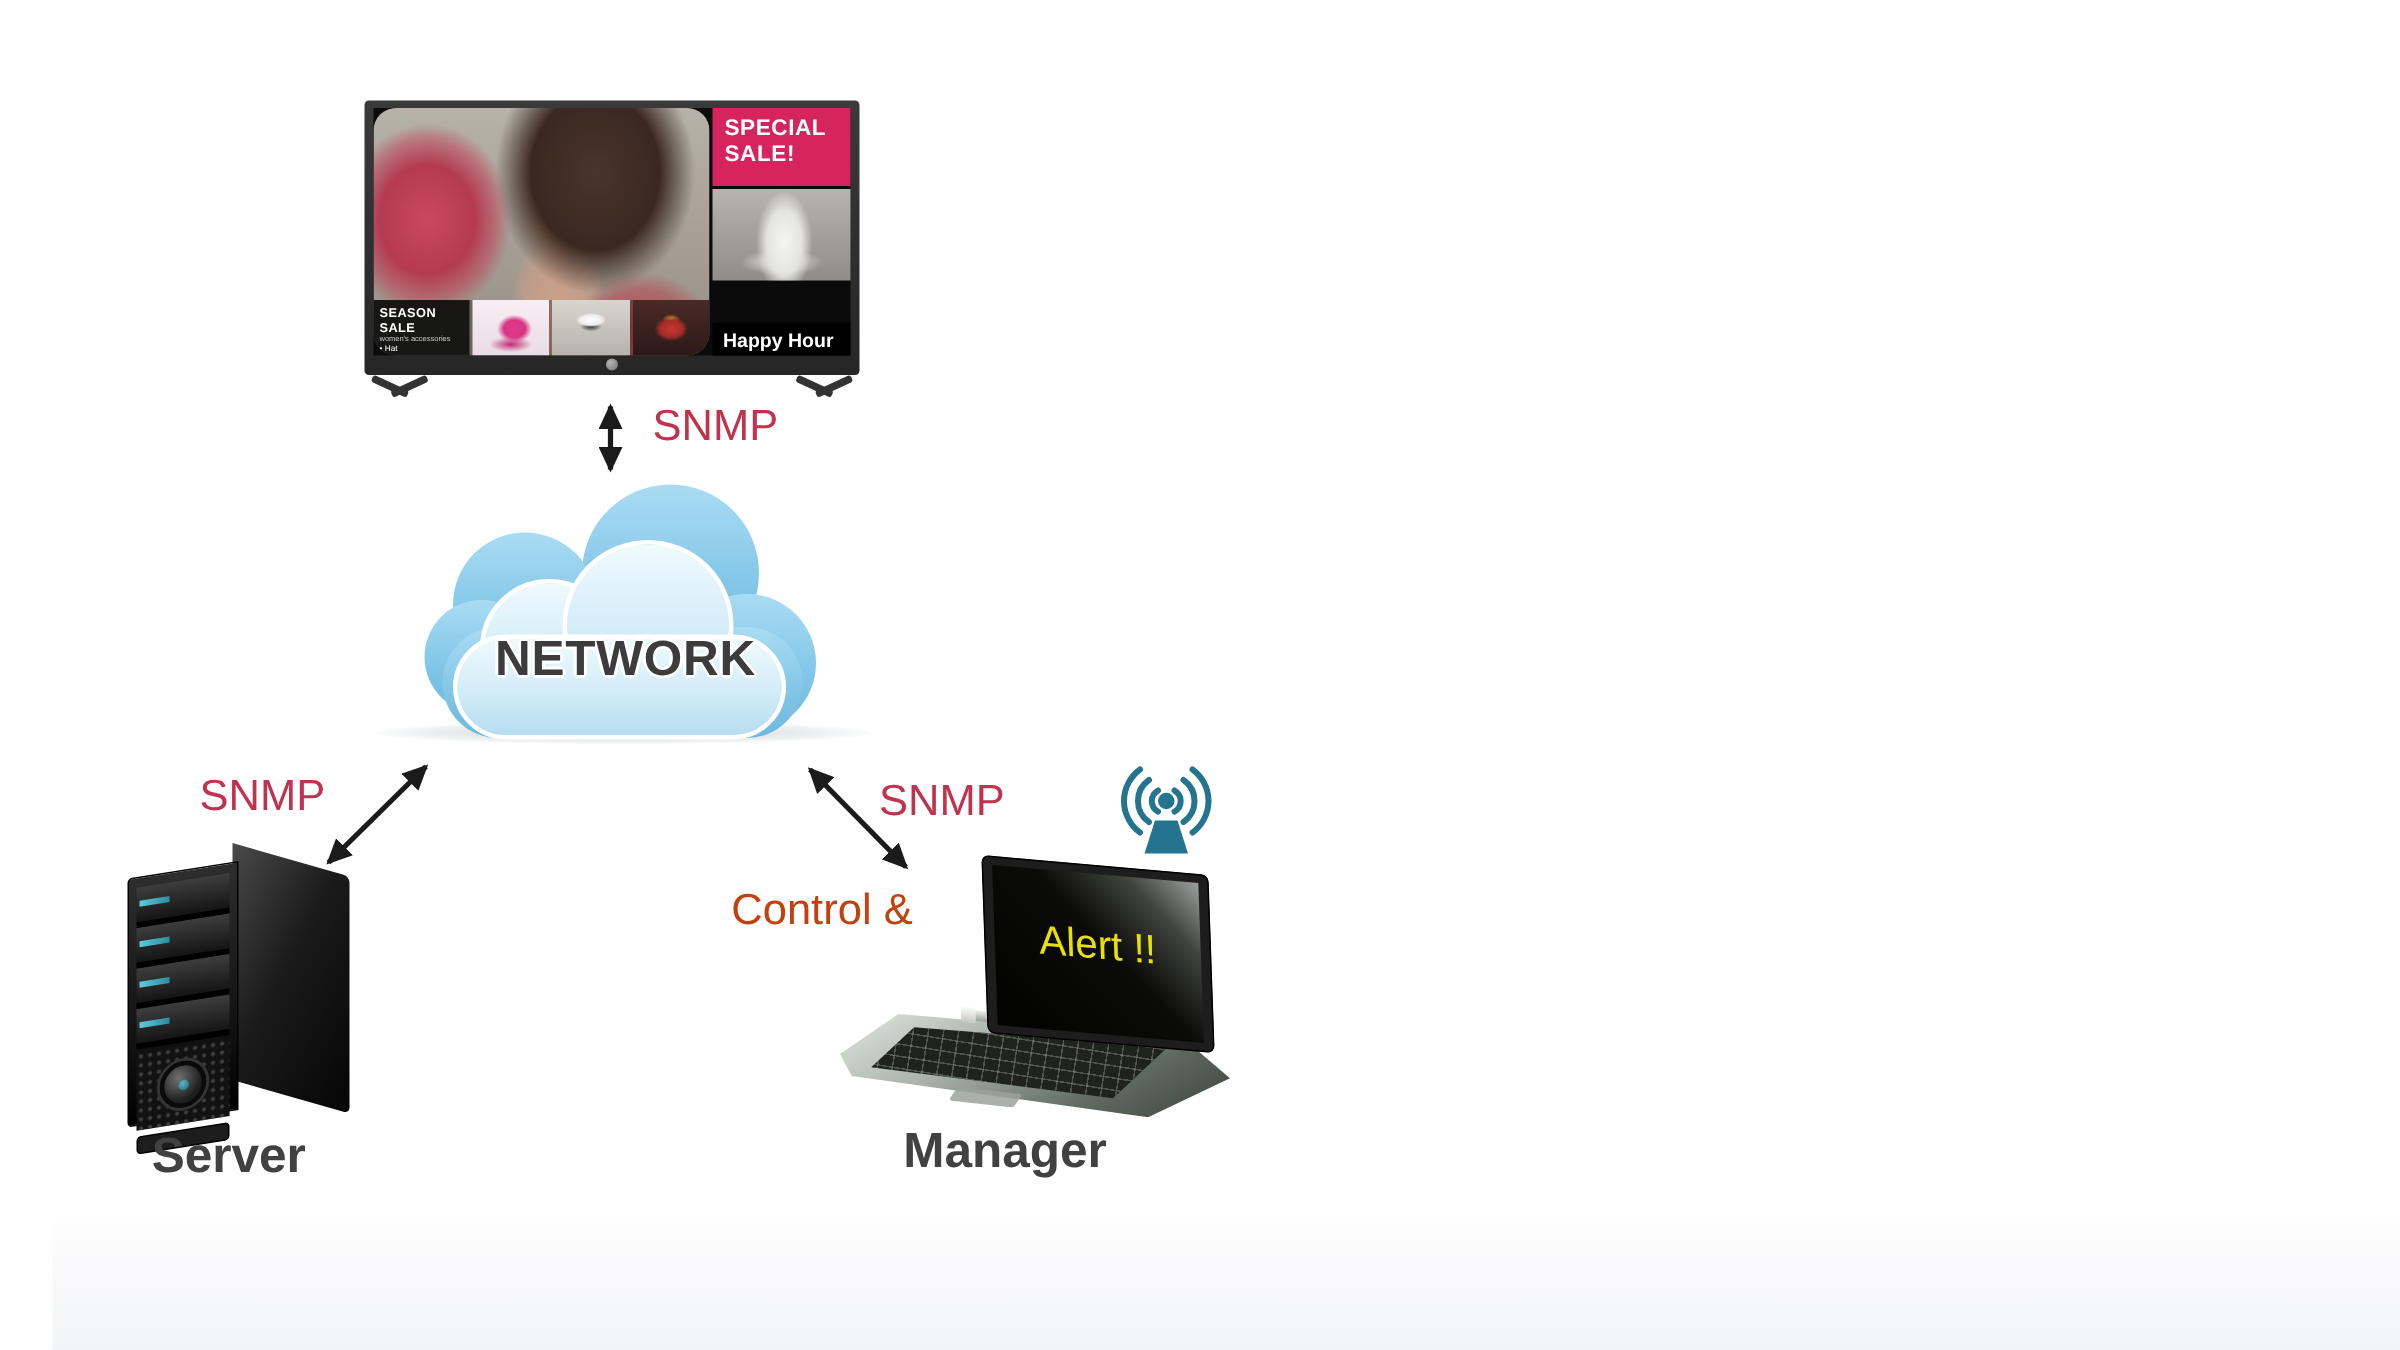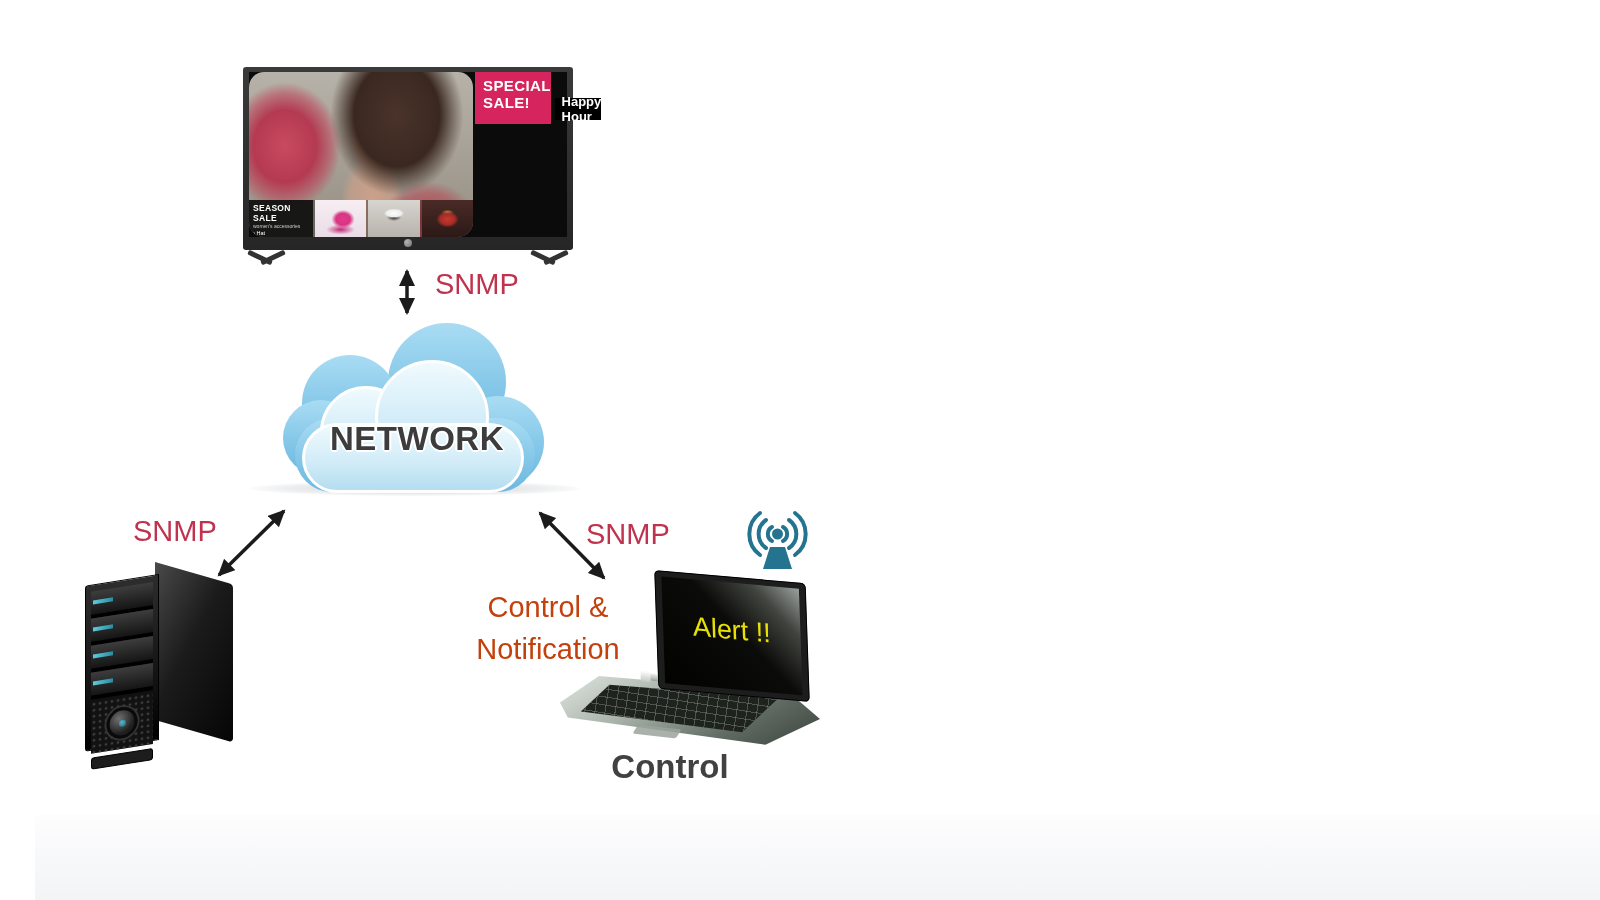--- a/index.html
+++ b/index.html
@@ -26,21 +26,21 @@
     flex:1; position:relative; overflow:hidden;
     background:
       radial-gradient(70px 80px at 16% 45%, #c84a60 0%, #b43a52 45%, rgba(190,70,90,.55) 66%, transparent 80%),
       radial-gradient(60px 50px at 80% 90%, #b8404e 0%, rgba(184,64,78,.5) 55%, transparent 78%),
       radial-gradient(95px 115px at 66% 26%, #4a332a 0%, #3a2820 45%, transparent 70%),
       radial-gradient(40px 50px at 58% 40%, #d7ab91 0%, #c49a82 55%, transparent 74%),
       radial-gradient(42px 62px at 55% 78%, #cda089 0%, rgba(205,160,137,.6) 55%, transparent 74%),
       linear-gradient(180deg,#b7b2a9 0%, #968e83 100%);
     border-radius: 15px;
   }
-  .tv-right { width:92px; display:flex; flex-direction:row; gap:2px; }
+  .tv-right { width:92px; display:flex; flex-direction:column; gap:2px; }
   .special {
     height:52px; background:#d6245e; color:#fff; font-weight:bold;
     font-size:15px; line-height:1.12; padding:6px 0 0 8px; letter-spacing:.4px;
     box-sizing:border-box;
   }
   .dancer {
     flex:1;
     background:
       radial-gradient(26px 48px at 52% 58%, #f5f5f3 0%, #e3e3df 45%, transparent 72%),
       radial-gradient(40px 12px at 50% 80%, #eceae6 0%, transparent 70%),
@@ -283,45 +283,45 @@
         <div class="bay"></div>
         <div class="bay"></div>
         <div class="bay"></div>
       </div>
       <div class="mesh">
         <div class="knob"></div>
       </div>
       <div class="srv-bottom"></div>
     </div>
   </div>
+  <div class="abs node-label server-label">Server</div>
 
   <svg class="abs wifi-icon" width="85" height="68" viewBox="0 0 85 68">
     <g stroke="#24748f" stroke-width="4" fill="none" stroke-linecap="round">
       <path d="M37,24 A8,8 0 0 0 37,38"></path>
       <path d="M31,17 A17,17 0 0 0 31,45"></path>
       <path d="M25,10 A26,26 0 0 0 25,52"></path>
       <path d="M48,24 A8,8 0 0 1 48,38"></path>
       <path d="M54,17 A17,17 0 0 1 54,45"></path>
       <path d="M60,10 A26,26 0 0 1 60,52"></path>
     </g>
     <circle cx="42.5" cy="31" r="5.5" fill="#24748f"></circle>
     <polygon points="35,44 50,44 57,66 28,66" fill="#24748f"></polygon>
   </svg>
 
   <div class="abs control-label">
     <div>Control &amp;</div>
-    <div>Notification</div>
   </div>
 
   <div class="abs laptop">
     <div class="lap-base"></div>
     <div class="lap-keys"></div>
     <div class="lap-hinge"></div>
     <div class="trackpad"></div>
     <div class="lap-screen">
       <div class="lap-display">
         <div class="alert-text">Alert !!</div>
       </div>
     </div>
   </div>
-  <div class="abs node-label manager-label">Control</div>
+  <div class="abs node-label manager-label">Manager</div>
 
 </div>
 
 </body></html>

